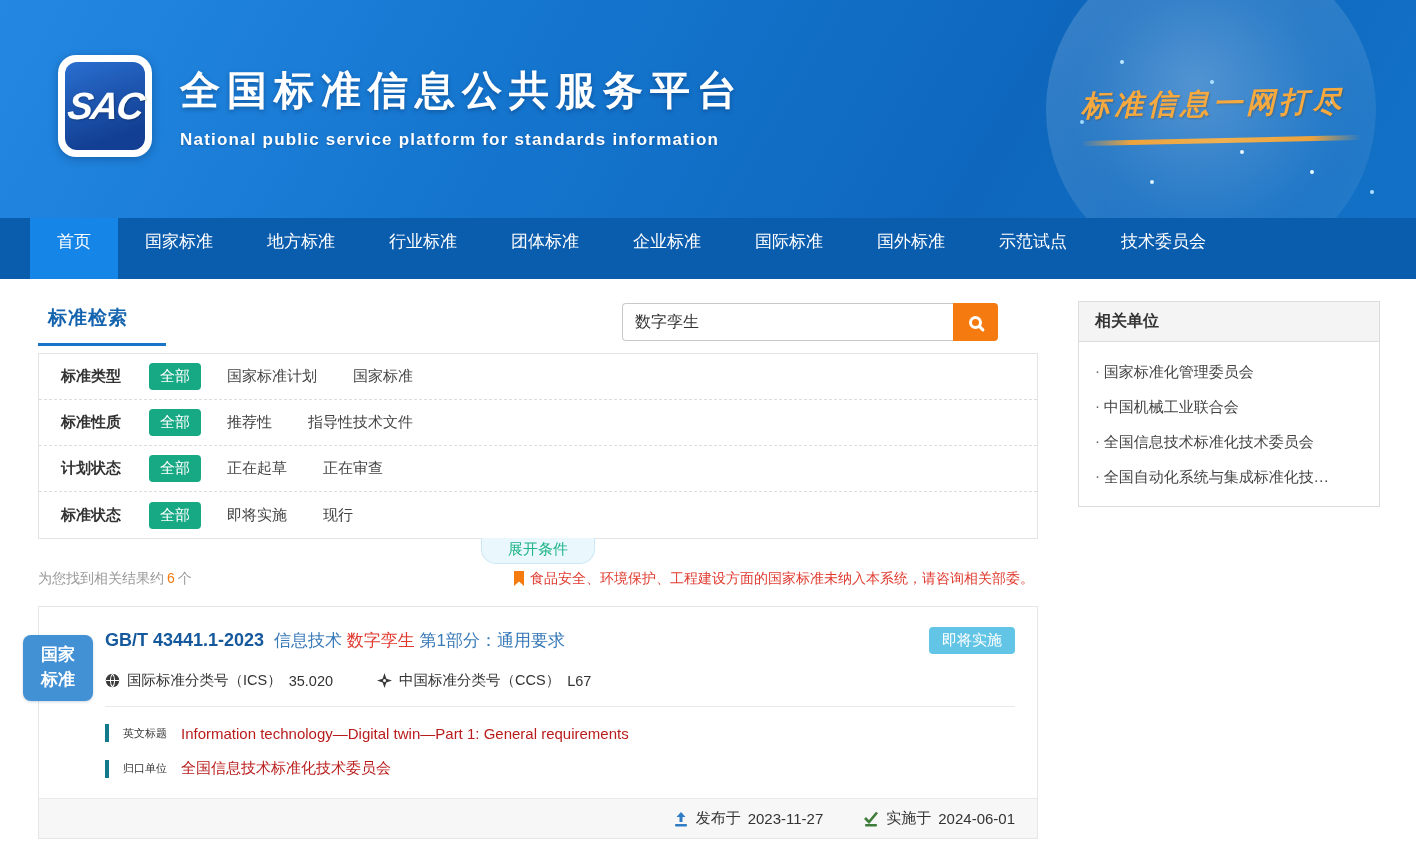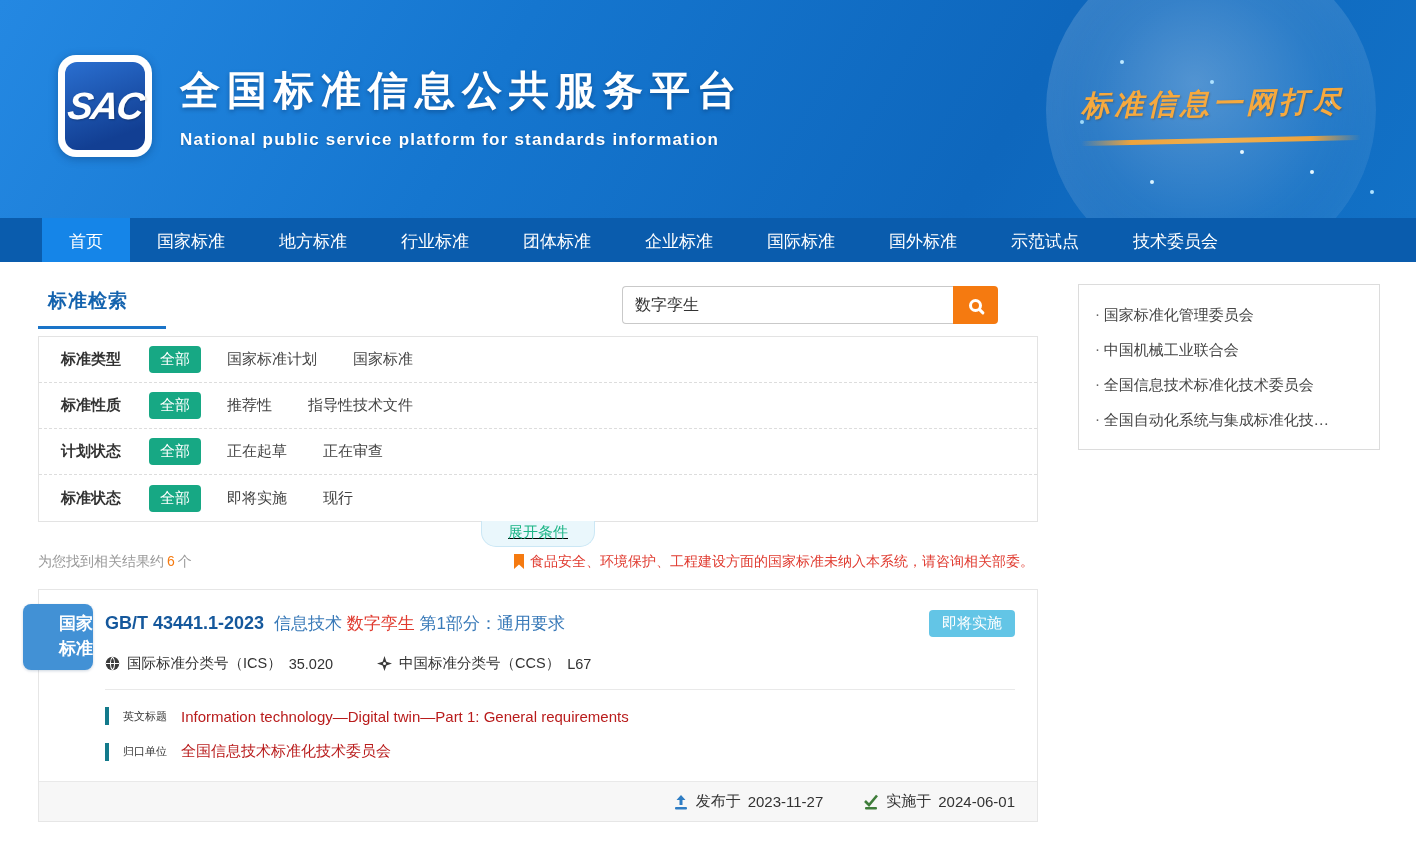--- a/index.html
+++ b/index.html
@@ -45,21 +45,21 @@
   .slogan {
     color:#f6a93e; font-size:29px; font-weight:bold; font-style:italic; letter-spacing:4px;
     text-shadow:1px 1px 2px rgba(90,50,0,0.3); transform:rotate(-1deg);
   }
   .slogan-line {
     margin-top:14px; height:5px; width:280px; border-radius:3px; transform:rotate(-1.2deg);
     background:linear-gradient(90deg, rgba(246,169,62,0) 0%, #eda33c 18%, #f0b051 50%, #eda33c 82%, rgba(246,169,62,0) 100%);
   }
 
   
-  .nav { height:44px; background:#0a5cad; display:flex; padding-left:42px; }
+  .nav { height:61px; background:#0a5cad; display:flex; padding-left:30px; }
   .nav a {
     display:block; color:#fff; font-size:17px; line-height:48px; padding:0 27px;
     text-decoration:none; cursor:pointer;
   }
   .nav a.active { background:#1585e8; }
 
   
   .content { display:flex; padding:22px 36px 0 38px; gap:40px; }
   .main { width:1000px; flex:0 0 1000px; }
 
@@ -84,38 +84,38 @@
   .filter-panel { border:1px solid #e3e3e3; background:#fff; }
   .filter-row { display:flex; align-items:center; height:46px; padding-left:22px; border-bottom:1px dashed #ddd; }
   .filter-row:last-child { border-bottom:none; }
   .filter-label { font-size:15px; font-weight:bold; color:#333; width:88px; }
   .all-btn {
     background:#17a884; color:#fff; font-size:15px; border:none; border-radius:4px;
     padding:4px 11px; margin-right:26px; cursor:pointer;
   }
   .filter-opt { font-size:15px; color:#444; margin-right:36px; cursor:pointer; text-decoration:none; }
 
-  .expand-wrap { display:flex; justify-content:center; margin-top:-1px; height:26px;text-decoration:underline; }
+  .expand-wrap { display:flex; justify-content:center; margin-top:-1px; height:26px; }
   .expand-btn {
     background:#eaf7fc; border:1px solid #cbe7f5; border-top:none; border-radius:0 0 15px 15px;
     color:#1db586; font-size:15px; padding:2px 26px 4px; cursor:pointer;
   }
 
   
   .summary-row { display:flex; justify-content:space-between; align-items:center; margin-top:6px; padding-right:4px; }
   .summary-left { color:#999; font-size:14px; }
   .summary-count { color:#f57a10; padding:0 3px; }
   .notice { display:flex; align-items:center; color:#e03a2f; font-size:14px; gap:5px; }
 
   
   .card { position:relative; margin-top:18px; border:1px solid #e6e6e6; background:#fff; }
   .card-badge {
-    position:absolute; left:-16px; top:14px; width:70px; height:66px; background:#4291d5;
+    position:absolute; left:-16px; top:28px; width:70px; height:66px; background:#4291d5;
     border-radius:8px; color:#fff; font-weight:bold; font-size:17px;
-    display:flex; flex-direction:column; align-items:flex-end; justify-content:center; line-height:1.45;
+    display:flex; flex-direction:column; align-items:center; justify-content:center; line-height:1.45;
     box-shadow:0 1px 3px rgba(0,50,100,0.2);
   }
   .card-body { padding:20px 22px 4px 66px; }
   .title-row { display:flex; align-items:center; }
   .std-code { color:#15589c; font-size:18px; font-weight:bold; margin-right:10px; cursor:pointer; }
   .std-title { font-size:17px; color:#3879b8; cursor:pointer; }
   .std-title .hl { color:#e03a2f; }
   .status-badge {
     margin-left:auto; background:#63c5e6; color:#fff; font-size:15px;
     padding:4px 13px; border-radius:4px;
@@ -298,20 +298,21 @@
               <rect x="2" y="13" width="12" height="2.4" rx="1" fill="#3f7d3a"></rect>
             </svg>
           <span>实施于</span>
           <span>2024-06-01</span>
         </span>
       </div>
     </div>
   </div>
 
   <aside class="sidebar">
+    <div class="sidebar-header">相关单位</div>
     <div class="sidebar-list">
       <div class="sidebar-item">国家标准化管理委员会</div>
       <div class="sidebar-item">中国机械工业联合会</div>
       <div class="sidebar-item">全国信息技术标准化技术委员会</div>
       <div class="sidebar-item">全国自动化系统与集成标准化技…</div>
     </div>
   </aside>
 </div>
 
 </body></html>

